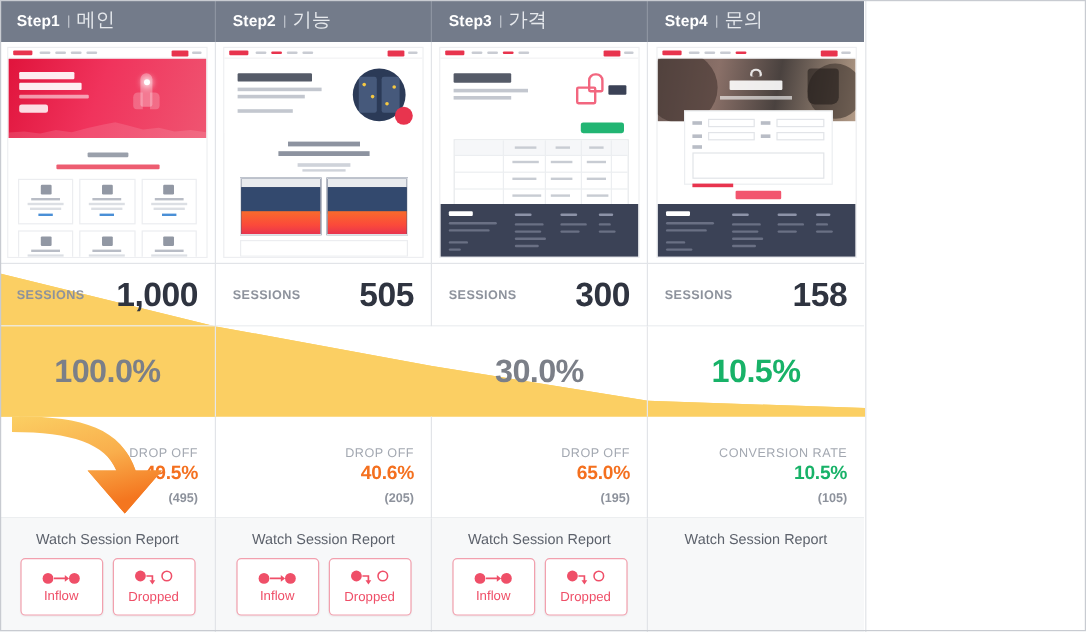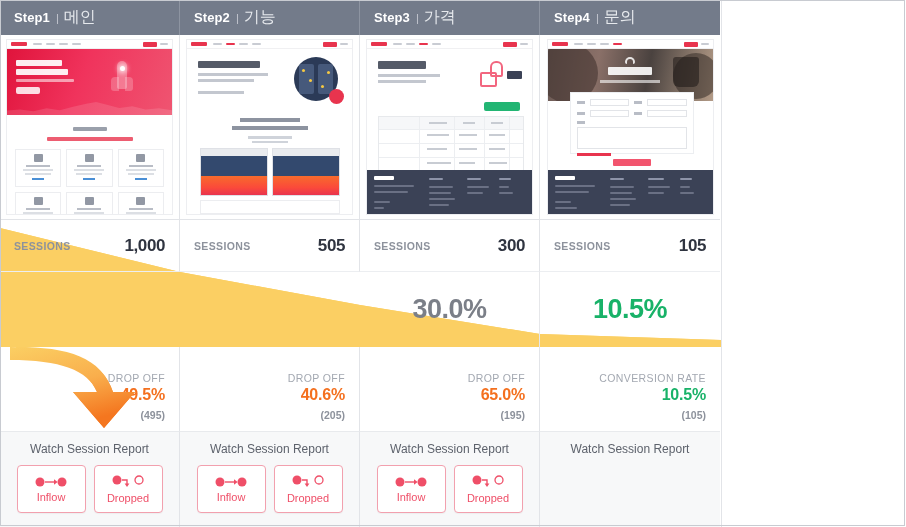--- a/index.html
+++ b/index.html
@@ -181,21 +181,21 @@
 
   
   .sess-cell {
     position:absolute; left:0; top:220px; width:180px; height:52px;
     border-right:1px solid #e2e4e8; border-bottom:1px solid #eceef1;
     display:flex; align-items:center; justify-content:space-between;
     padding:0 14px; z-index:3;
   }
   .col.c3 .sess-cell { border-right:none; }
   .sess-label { font-size:10.5px; font-weight:bold; color:#8d929c; letter-spacing:.35px; }
-  .sess-value { font-size:17px; font-weight:bold; color:#2f3440; letter-spacing:-.4px; }
+  .sess-value { font-size:28px; font-weight:bold; color:#2f3440; letter-spacing:-.4px; }
 
   
   .pct-cell {
     position:absolute; left:0; top:272px; width:180px; height:75px;
     display:flex; align-items:center; justify-content:center; z-index:3;
     border-right:1px solid #e6e7ea;
   }
   .col.c3 .pct-cell { border-right:none; }
   .pct { font-size:27px; font-weight:bold; letter-spacing:-.5px; color:#7b7f88; }
   .pct.green { color:#18b268; }
@@ -353,20 +353,23 @@
             </div>
           </div>
         </div>
       </div>
 
       <div class="sess-cell">
         <span class="sess-label">SESSIONS</span>
         <span class="sess-value">1,000</span>
       </div>
 
+      <div class="pct-cell">
+        <span class="pct">100.0%</span>
+      </div>
 
       <div class="drop-cell">
         <span class="drop-label">DROP OFF</span>
         <span class="drop-pct">49.5%</span>
         <span class="drop-cnt">(495)</span>
       </div>
 
       <div class="watch-cell">
         <span class="watch-title">Watch Session Report</span>
         <div class="btn-row">
@@ -672,21 +675,21 @@
             <div class="ln" style="left:100px;top:22px;width:16px"></div>
             <div class="ln" style="left:132px;top:8px;width:12px;background:#8d93a8"></div>
             <div class="ln" style="left:132px;top:16px;width:10px"></div>
             <div class="ln" style="left:132px;top:22px;width:14px"></div>
           </div>
         </div>
       </div>
 
       <div class="sess-cell">
         <span class="sess-label">SESSIONS</span>
-        <span class="sess-value">105</span>
+        <span class="sess-value">158</span>
       </div>
 
       <div class="pct-cell">
         <span class="pct green">10.5%</span>
       </div>
 
       <div class="drop-cell">
         <span class="drop-label">CONVERSION RATE</span>
         <span class="drop-pct green">10.5%</span>
         <span class="drop-cnt">(105)</span>

